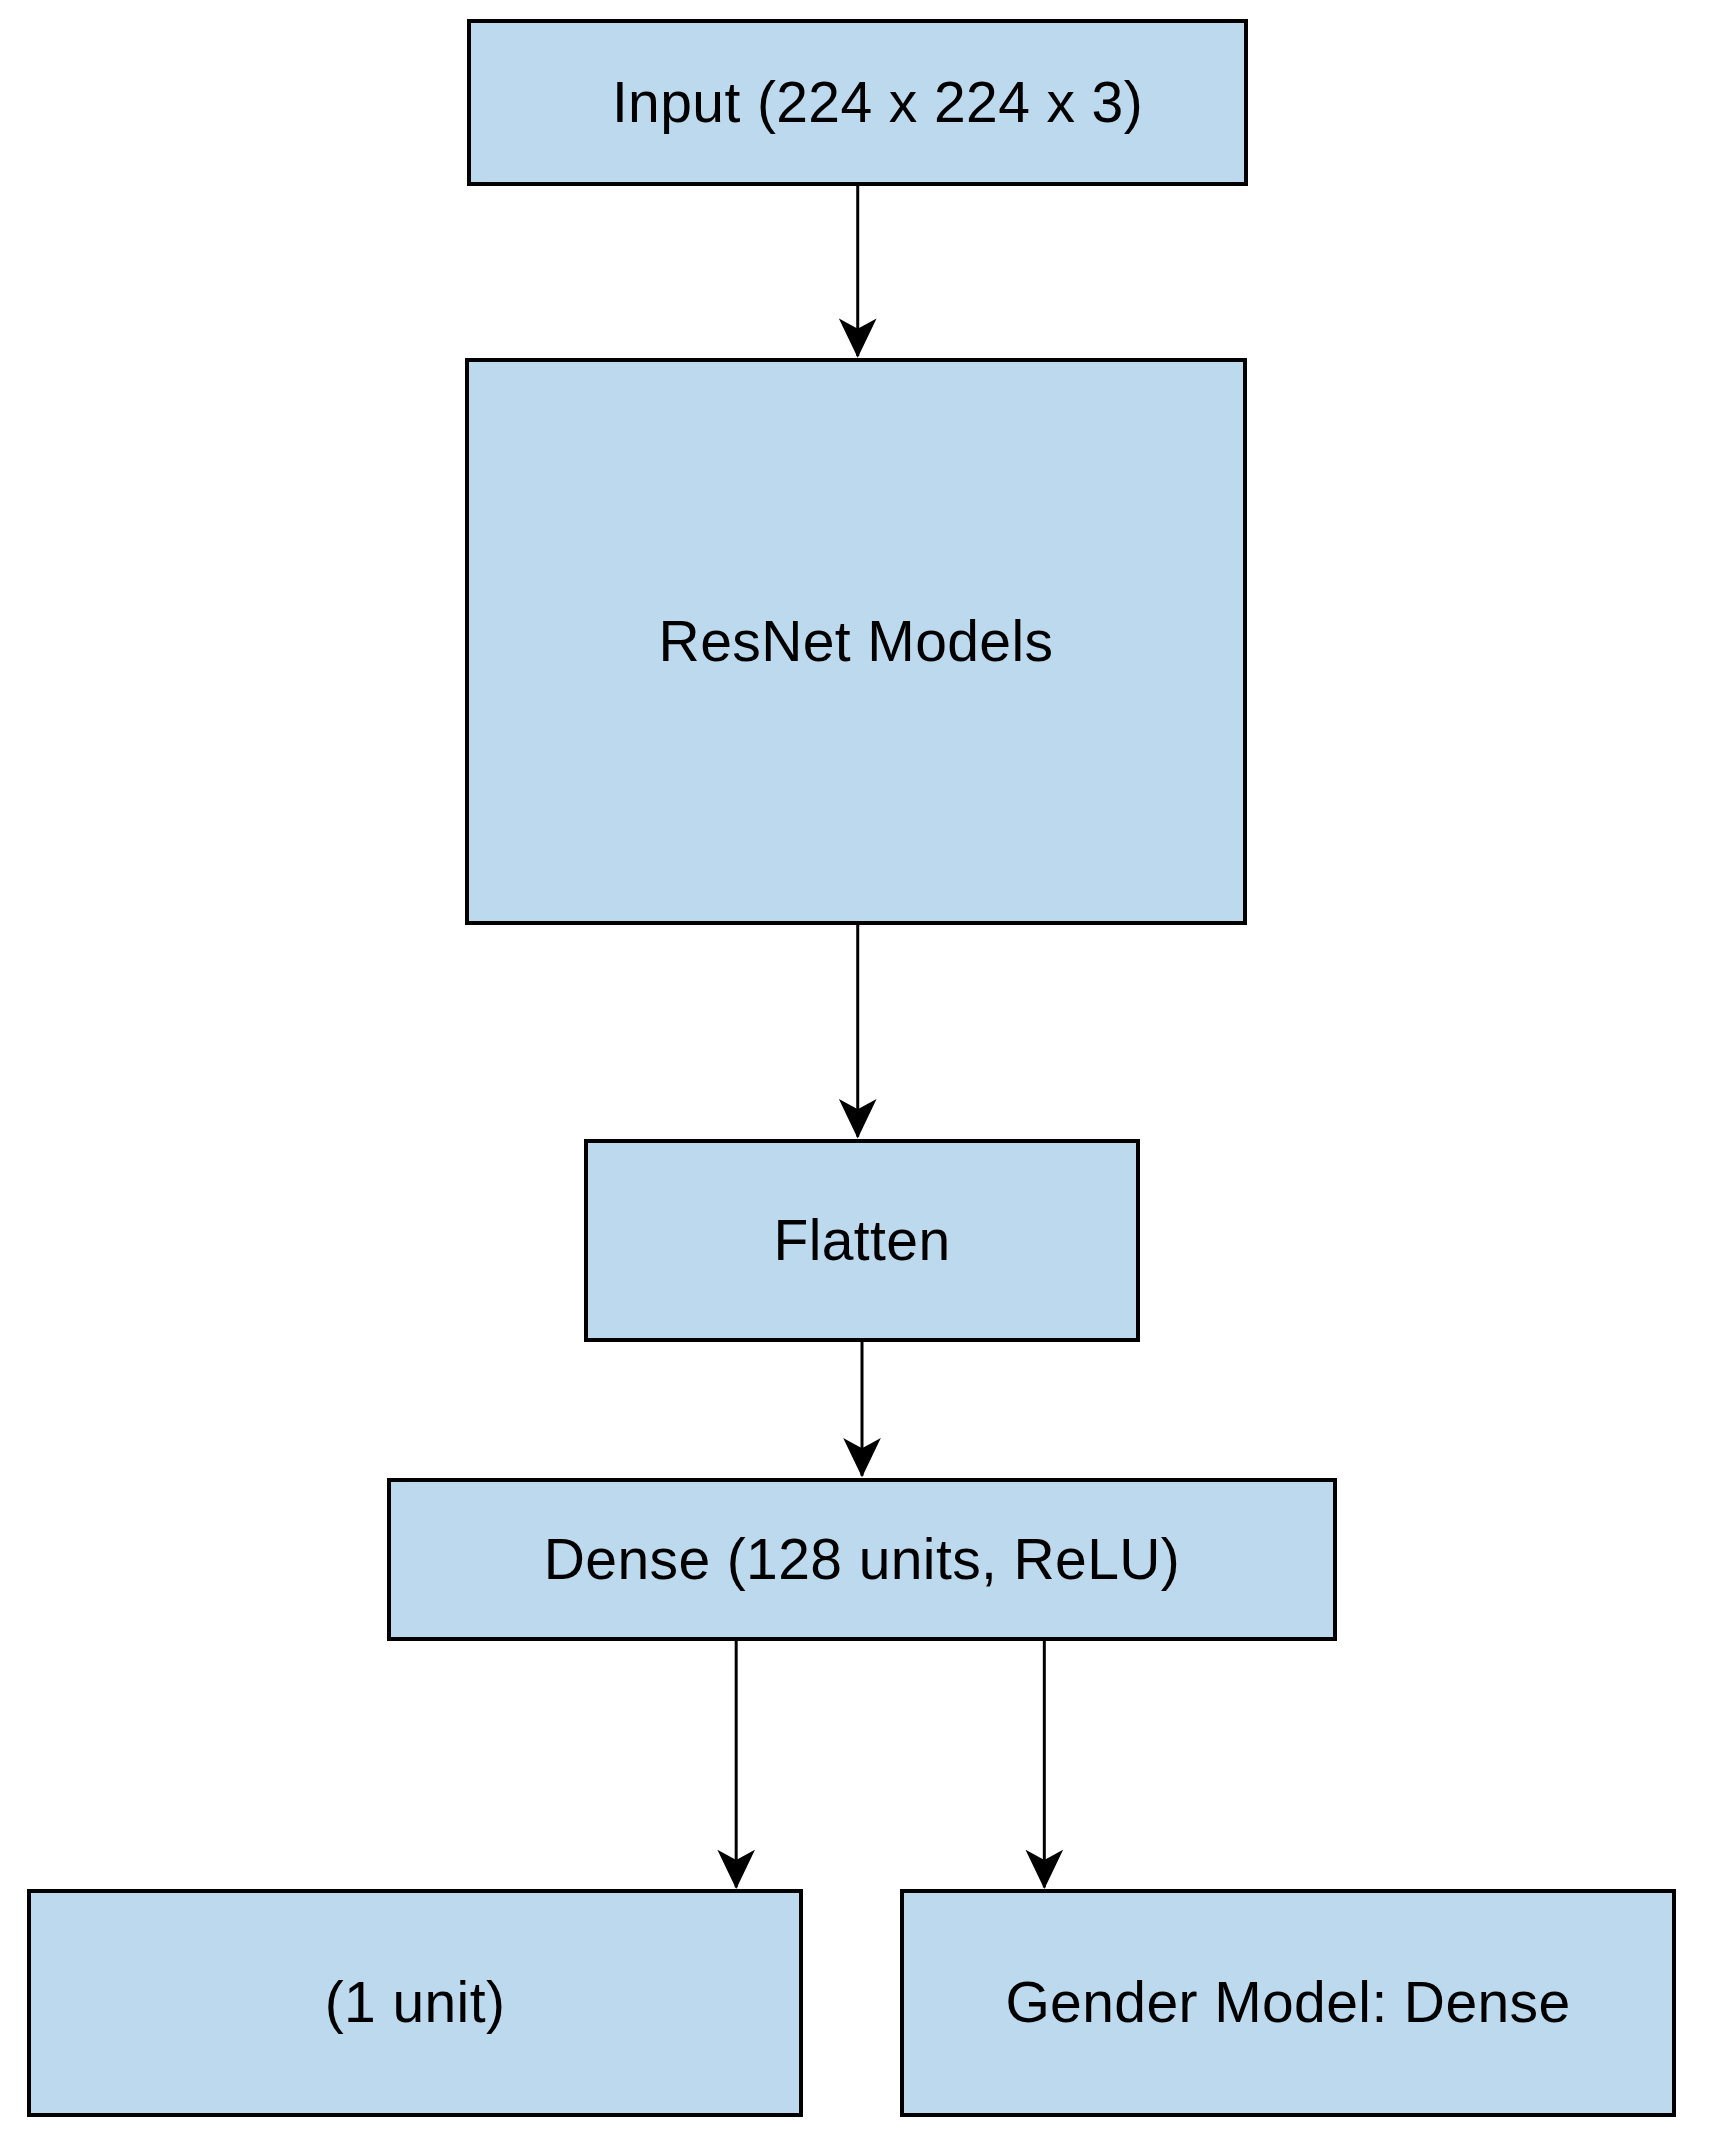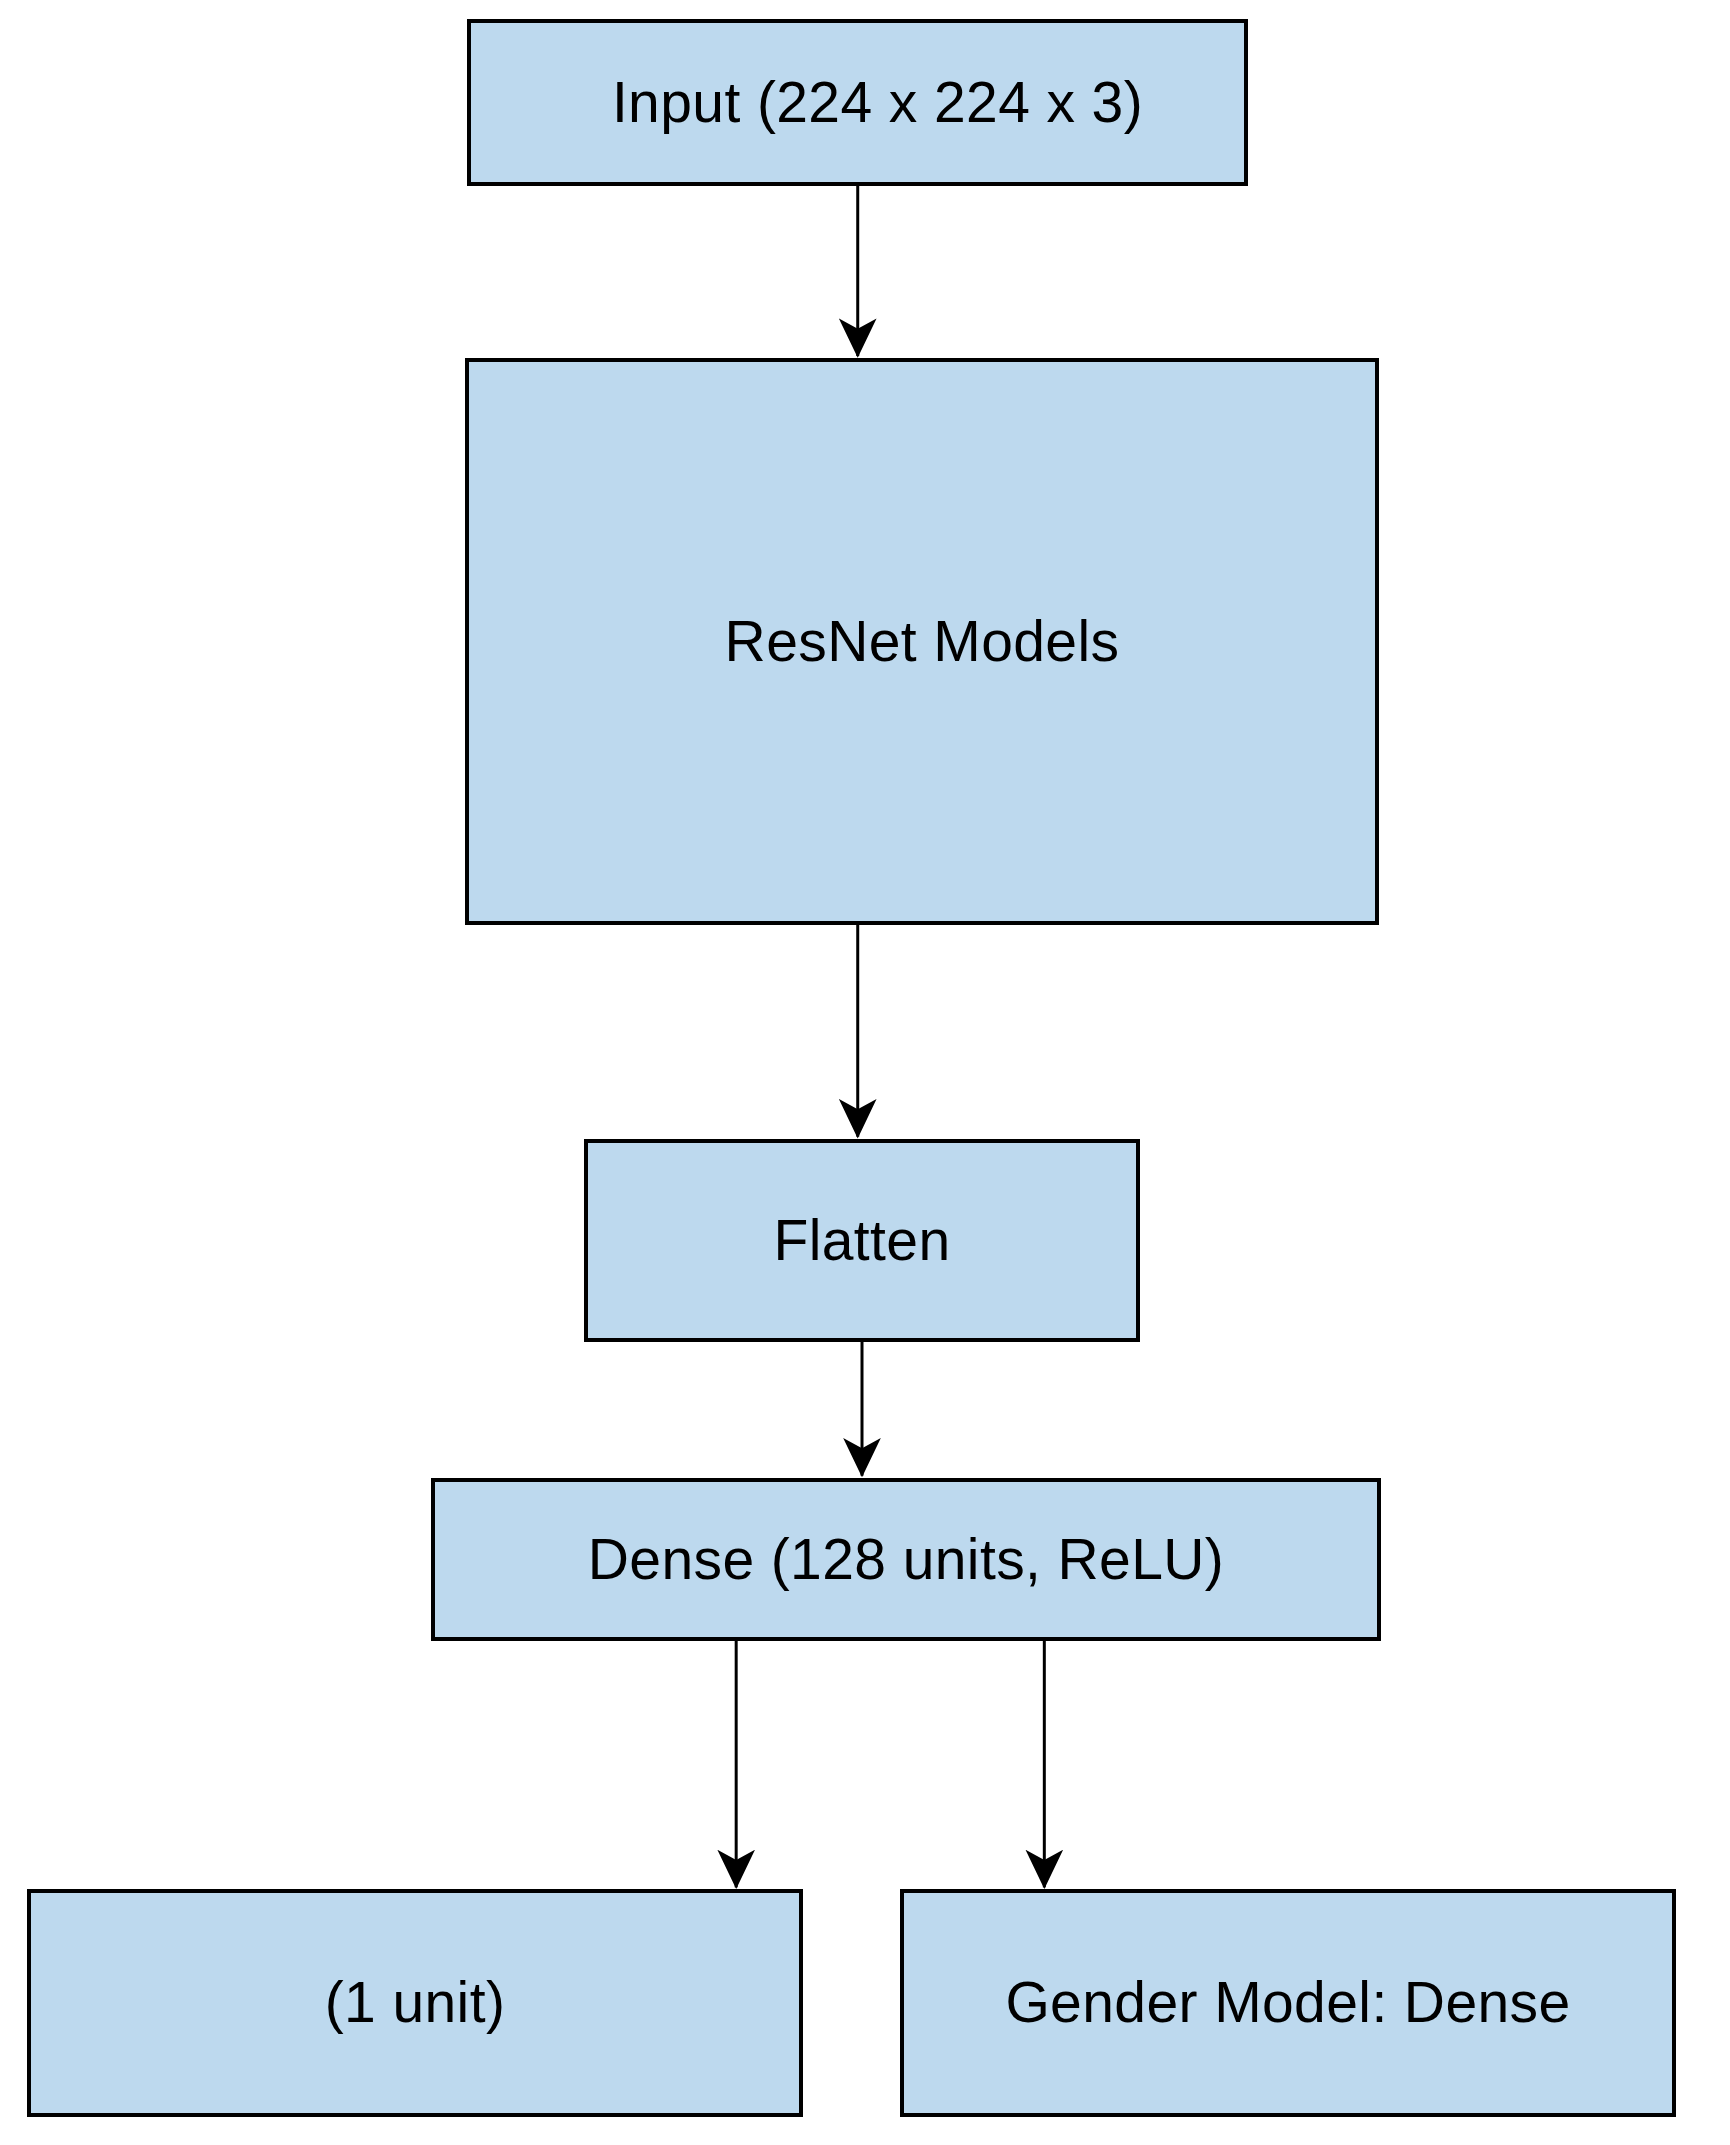--- a/index.html
+++ b/index.html
@@ -40,23 +40,23 @@
     flex-direction: column;
     align-items: center;
     justify-content: center;
     text-align: center;
     font-size: 57px;
     line-height: 1.32;
     letter-spacing: 0.4px;
   }
   
   .node-input   { left: 467px;  top: 19px;   width: 781px;  height: 167px; padding-left: 40px; }
-  .node-resnet  { left: 465px;  top: 358px;  width: 914px;  height: 567px; }
+  .node-resnet  { left: 465px;  top: 358px;  width: 782px;  height: 567px; }
   .node-flatten { left: 584px;  top: 1139px; width: 556px;  height: 203px; }
-  .node-dense   { left: 387px;  top: 1478px; width: 950px; height: 163px; margin-left: 44px; }
+  .node-dense   { left: 387px;  top: 1478px; width: 950px; height: 163px; }
   .node-age     { left: 27px;   top: 1889px; width: 776px;  height: 228px; }
   .node-gender  { left: 900px; top: 1889px; width: 776px;  height: 228px; }
 </style>
 </head>
 <body>
 
 <div class="canvas">
 
   <svg class="edges-layer" viewBox="0 0 2021 2506" xmlns="http://www.w3.org/2000/svg">
     <defs>

